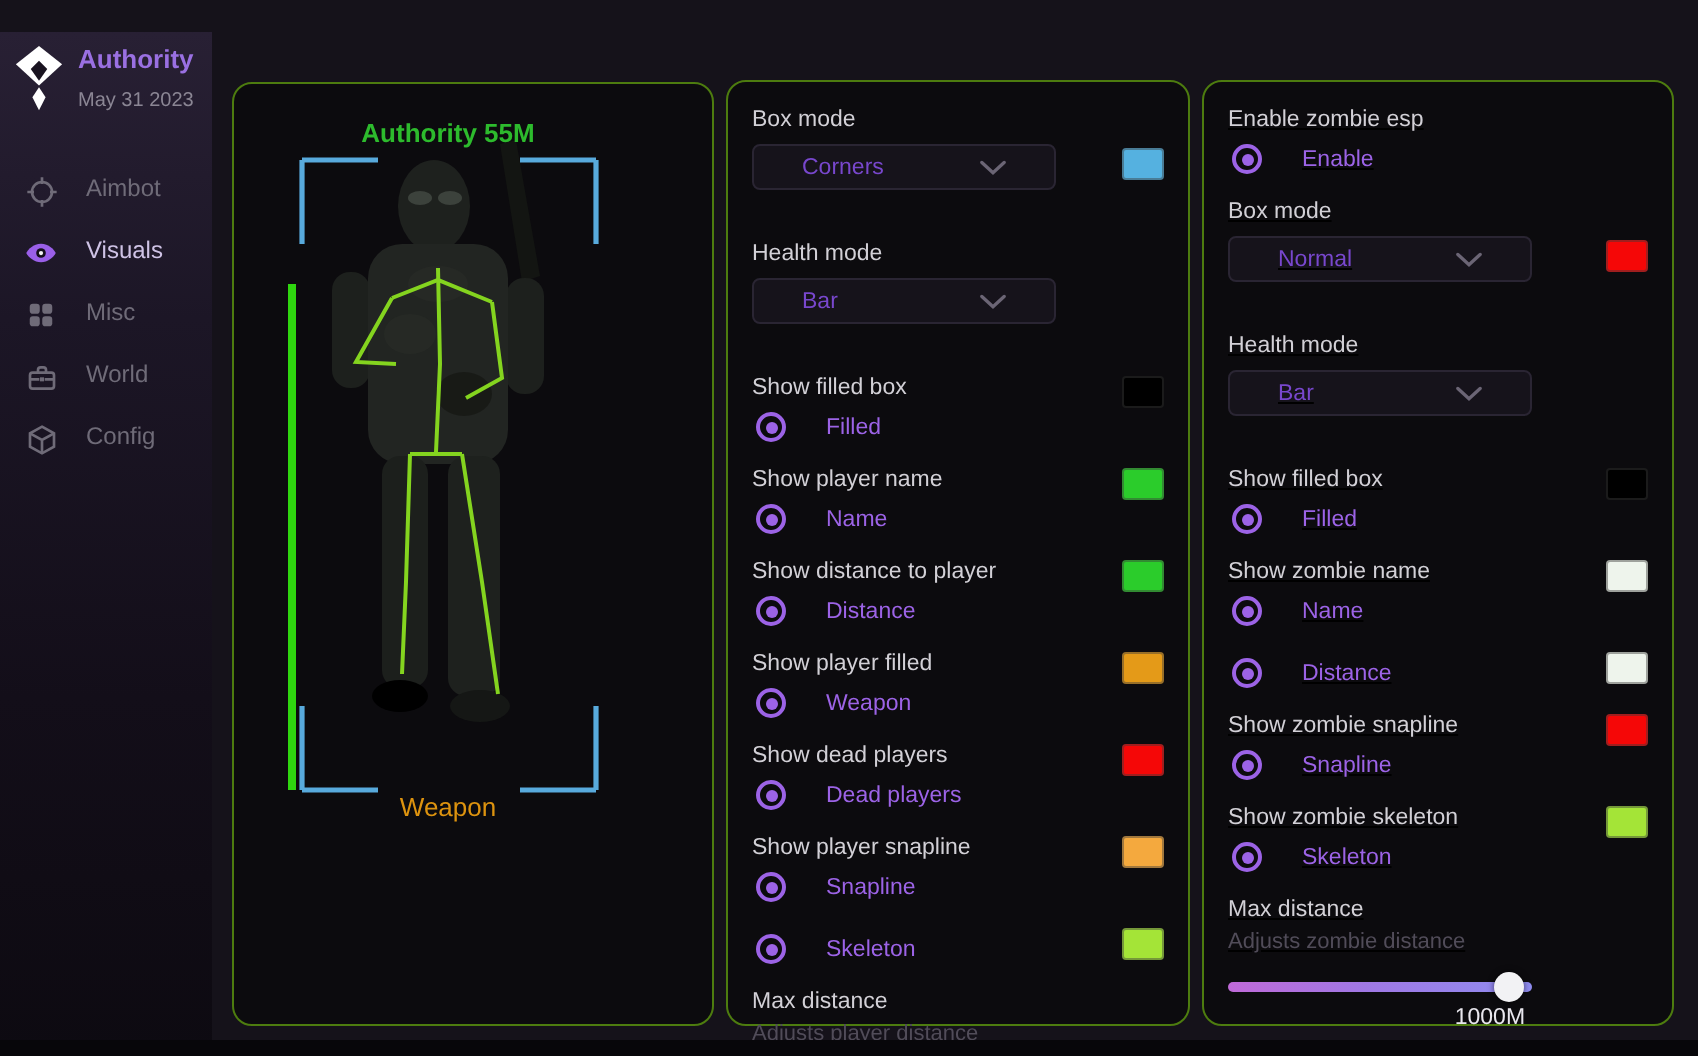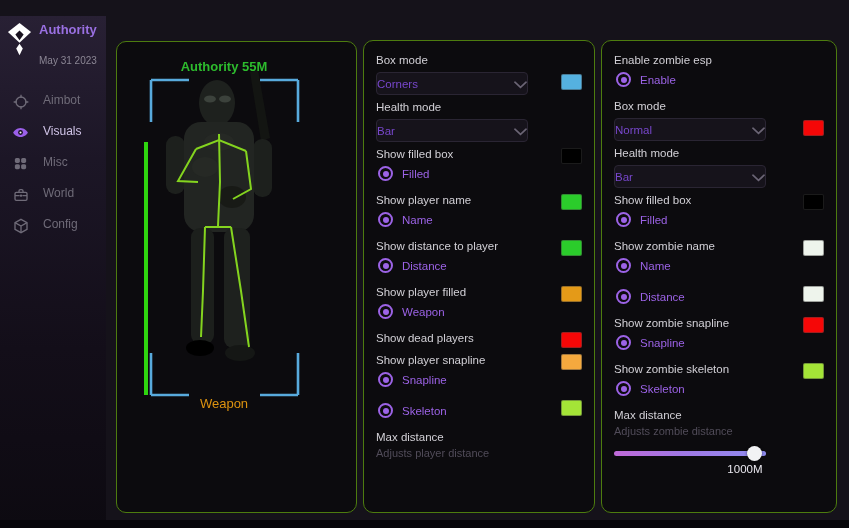--- a/index.html
+++ b/index.html
@@ -10,42 +10,42 @@
     -webkit-font-smoothing:antialiased;
   }
   
   .sidebar{
     position:absolute;left:0;top:16px;bottom:0;width:106px;
     background:linear-gradient(180deg,#282034 0%,#1c1626 28%,#130e19 65%,#0d0a11 100%);
   }
   .brand{display:flex;align-items:flex-start;gap:7px;padding:6px 7px;}
   .brand-logo{flex:0 0 auto;margin-top:1px;}
   .brand-name{color:#9a70e2;font-size:13px;font-weight:bold;line-height:15px;}
-  .brand-date{color:#8b8694;font-size:10px;line-height:12px;margin-top:18px;}
+  .brand-date{color:#8b8694;font-size:10px;line-height:12px;margin-top:8px;}
   .nav{margin-top:14px;}
   .nav-item{display:flex;align-items:flex-start;gap:14px;padding:6px 12px;margin-bottom:2px;
     color:#6f6b78;font-size:12px;cursor:pointer;}
   .nav-item .nicon{width:17px;height:17px;display:flex;align-items:center;justify-content:center;color:#6f6b78;}
   .nav-item.active{color:#cfc3e6;}
   .nav-item.active .nicon{color:#9a5fe8;}
   
   .card{position:absolute;background:#0c0b0e;border:1px solid #4d7c0f;border-radius:10px;box-sizing:border-box;}
   #preview-card{left:116px;top:41px;width:241px;height:472px;}
   #player-card{left:363px;top:40px;width:232px;height:473px;padding:12px;}
-  #zombie-card{left:601px;top:40px;width:236px;height:473px;padding:12px;}
+  #zombie-card{left:601px;top:40px;width:236px;height:473px;padding:12px;text-decoration:underline;}
   
   .srow{display:flex;margin-bottom:5px;}
   .srow-main{flex:1;min-width:0;}
   .slabel{color:#d2d0d6;font-size:11.5px;line-height:15px;}
   .ssub{color:#514c59;font-size:11px;line-height:14px;margin-top:1px;}
-  .dropdown{margin-top:4px;margin-bottom:0;width:152px;height:23px;background:#16131b;
+  .dropdown{margin-top:4px;margin-bottom:20px;width:152px;height:23px;background:#16131b;
     border:1px solid #2a2533;border-radius:4px;display:flex;align-items:center;
-    justify-content:space-between;padding:0 0;box-sizing:border-box;cursor:pointer;gap:25px;}
+    justify-content:space-between;padding:0 24px;box-sizing:border-box;cursor:pointer;gap:25px;}
   .dropdown-value{color:#7847cd;font-size:11.5px;}
-  .radio-line{display:flex;align-items:center;gap:9px;margin:4px 0 7px 2px;cursor:pointer;text-align:center;}
+  .radio-line{display:flex;align-items:center;gap:20px;margin:4px 0 7px 2px;cursor:pointer;text-align:center;}
   .radio-outer{width:15px;height:15px;border:2px solid #9c63e6;border-radius:50%;
     box-sizing:border-box;position:relative;flex:0 0 auto;}
   .radio-outer::after{content:"";position:absolute;inset:2.5px;background:#9c63e6;border-radius:50%;}
   .radio-label{color:#9c63e6;font-size:11.5px;}
   .swatch-col{width:23px;display:flex;justify-content:flex-end;align-items:flex-start;}
   .swatch{width:19px;height:14px;border-radius:2px;border:1px solid rgba(60,60,60,.45);cursor:pointer;}
   .srow.type-dropdown .swatch{margin-top:21px;}
   .srow.type-radio .swatch{margin-top:1px;}
   .slider-wrap{width:152px;position:relative;margin-top:8px;height:36px;text-align:right;}
   .slider-track{height:5px;border-radius:3px;position:relative;top:5px;
@@ -242,20 +242,24 @@
           <span class="radio-label">Weapon</span>
         </div>
       </div>
       <div class="swatch-col">
         <div class="swatch" style="background: rgb(228, 154, 24);"></div>
       </div>
     </div>
     <div class="srow type-radio">
       <div class="srow-main">
         <div class="slabel">Show dead players</div>
+        <div class="radio-line">
+          <span class="radio-outer"></span>
+          <span class="radio-label">Dead players</span>
+        </div>
       </div>
       <div class="swatch-col">
         <div class="swatch" style="background: rgb(245, 7, 7);"></div>
       </div>
     </div>
     <div class="srow type-radio">
       <div class="srow-main">
         <div class="slabel">Show player snapline</div>
         <div class="radio-line">
           <span class="radio-outer"></span>

